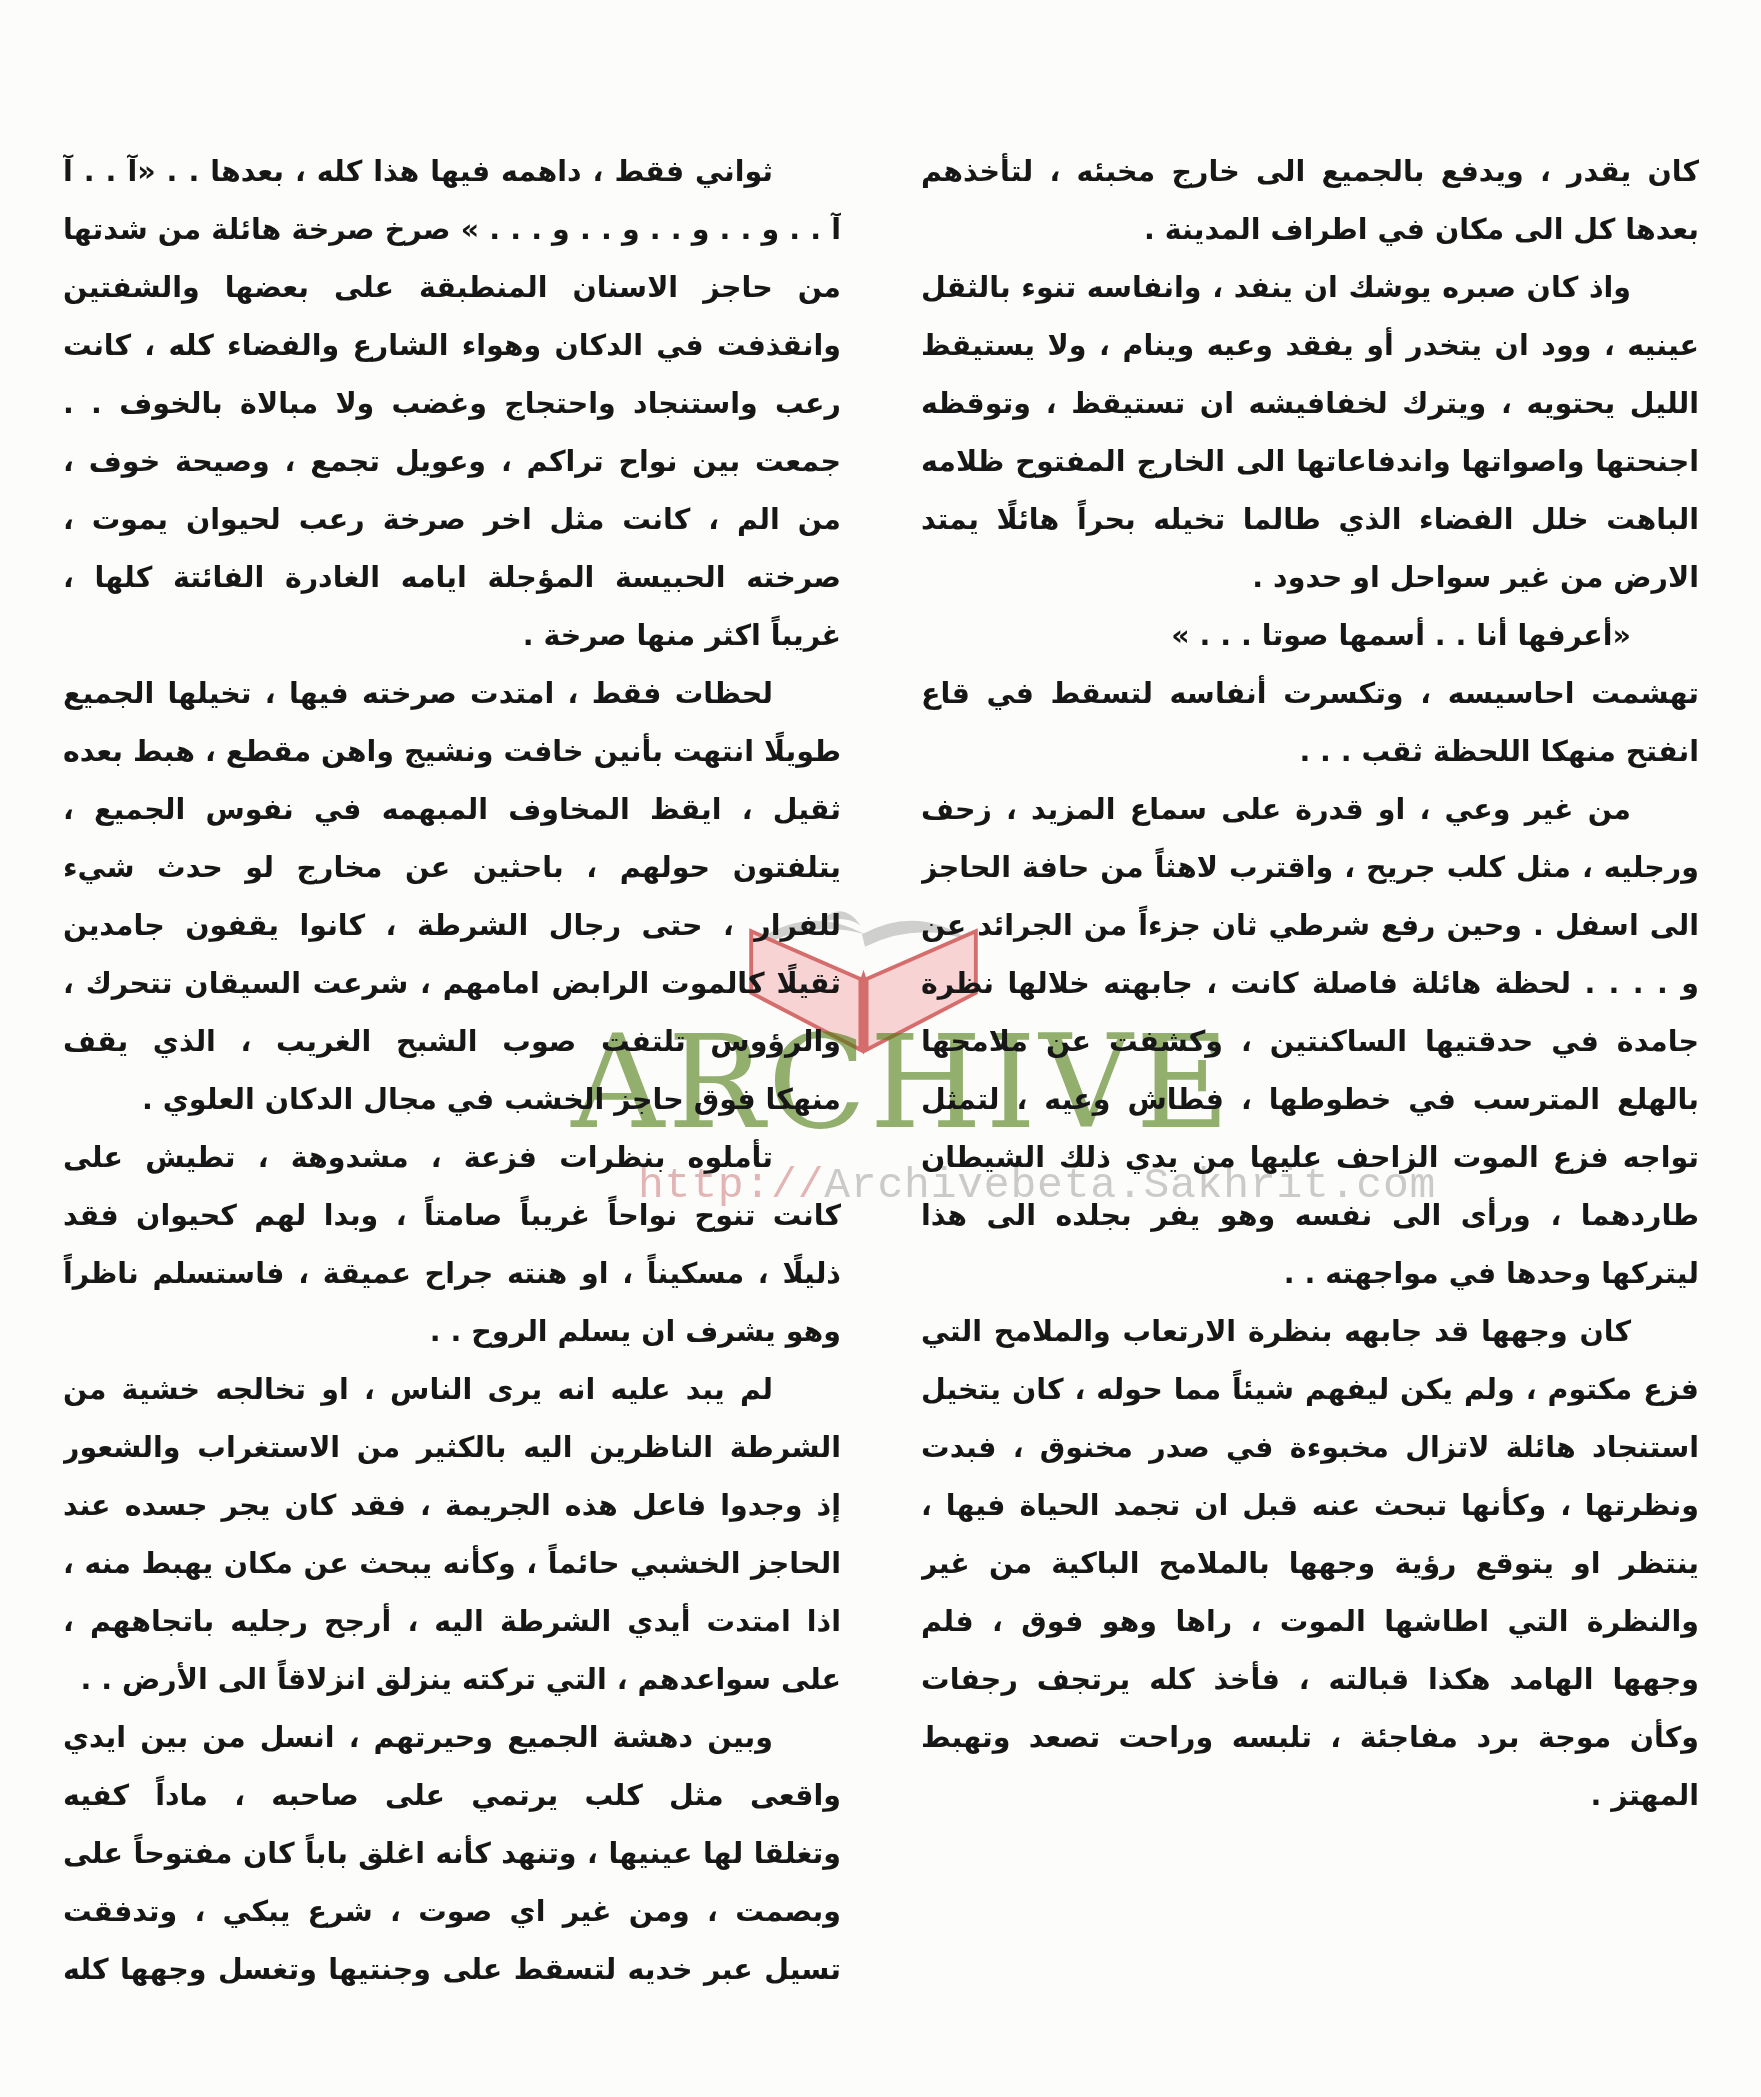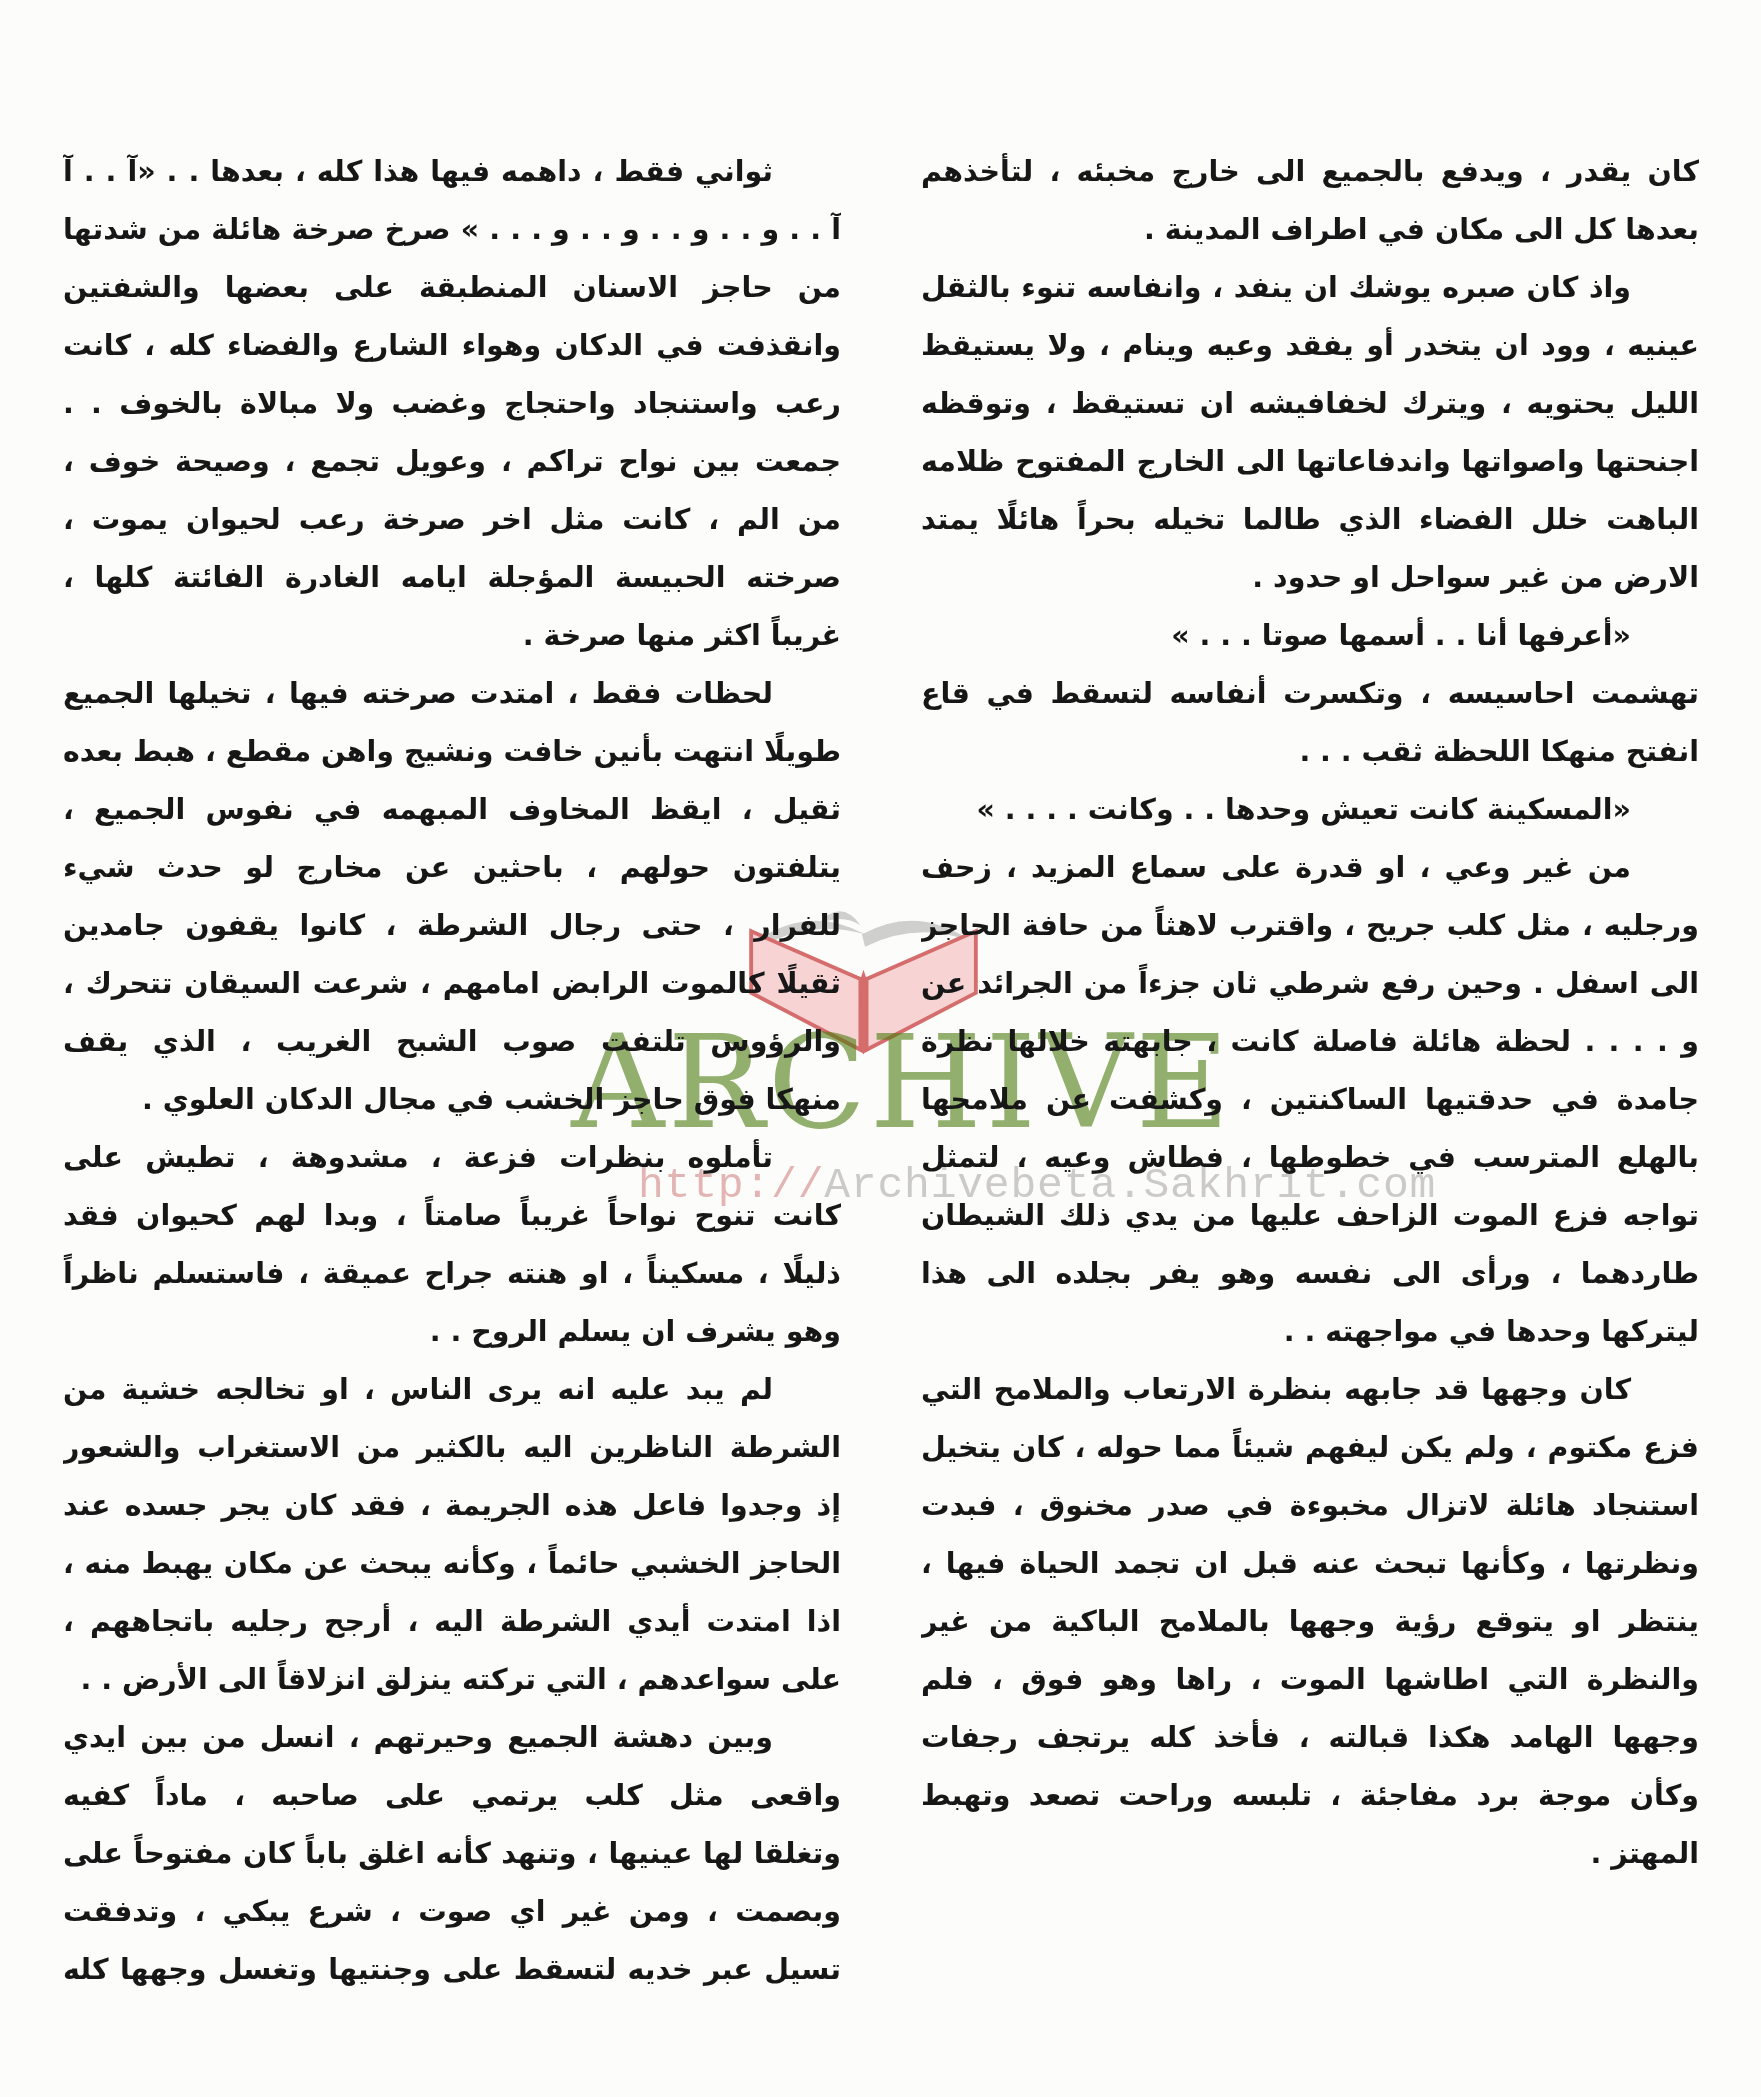--- a/index.html
+++ b/index.html
@@ -75,23 +75,20 @@
       <div class="line last">الارض من غير سواحل او حدود .</div>
     </div>
     <div class="paragraph">
       <div class="line last indent">«أعرفها أنا . .  أسمها صوتا . . . »</div>
     </div>
     <div class="paragraph">
       <div class="line">تهشمت احاسيسه ، وتكسرت أنفاسه لتسقط في قاع روحه التي</div>
       <div class="line last">انفتح منهكا اللحظة ثقب . . .</div>
     </div>
     <div class="paragraph">
-      <div class="line last indent">«المسكينة كانت تعيش وحدها . . وكانت . . . . »</div>
-    </div>
-    <div class="paragraph">
       <div class="line indent">من غير وعي ، او قدرة على سماع المزيد ، زحف بيديه</div>
       <div class="line">ورجليه ، مثل كلب جريح ، واقترب لاهثاً من حافة الحاجز ، ونظر</div>
       <div class="line">الى اسفل . وحين رفع شرطي ثان جزءاً من الجرائد عن وجهها</div>
       <div class="line">و . . . .  لحظة هائلة فاصلة كانت ، جابهته خلالها نظرة رعب</div>
       <div class="line">جامدة في حدقتيها الساكنتين ، وكشفت عن ملامحها الشاحبة ،</div>
       <div class="line">بالهلع المترسب في خطوطها ، فطاش وعيه ، لتمثل امامه وهي</div>
       <div class="line">تواجه فزع الموت الزاحف عليها من يدي ذلك الشيطان الذي</div>
       <div class="line">طاردهما ، ورأى الى نفسه وهو يفر بجلده الى هذا المكان الآمن ،</div>
       <div class="line last">ليتركها وحدها في مواجهته . .</div>
     </div>

